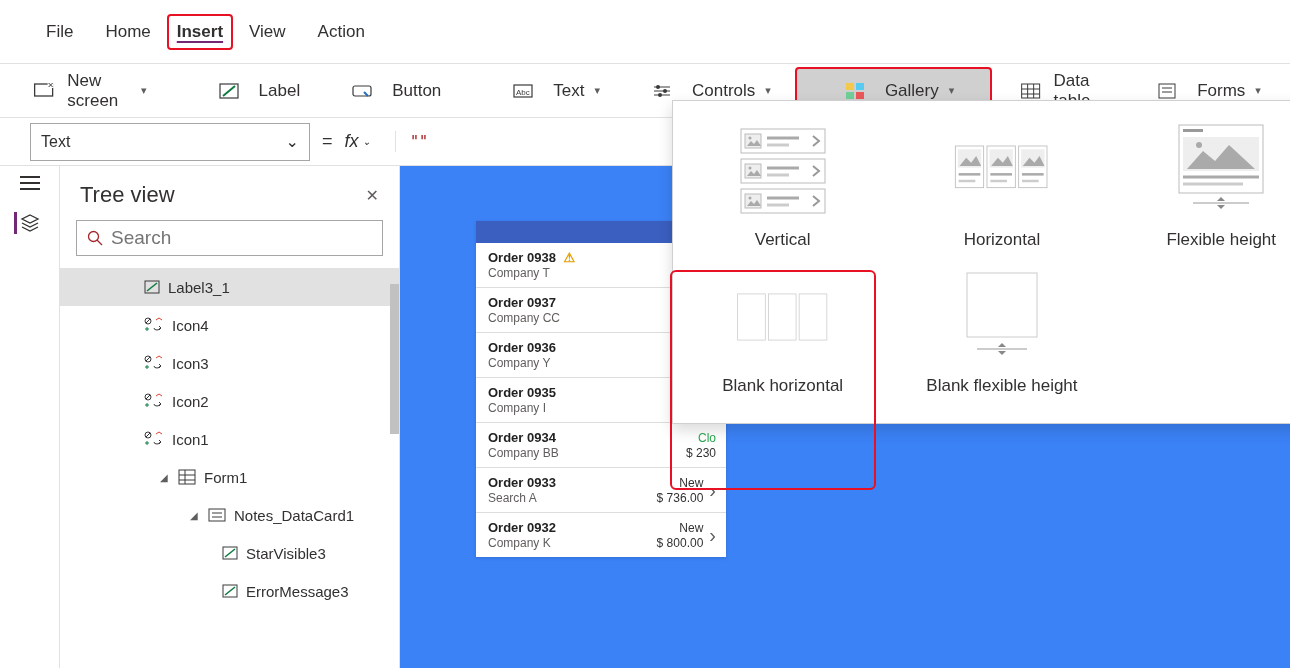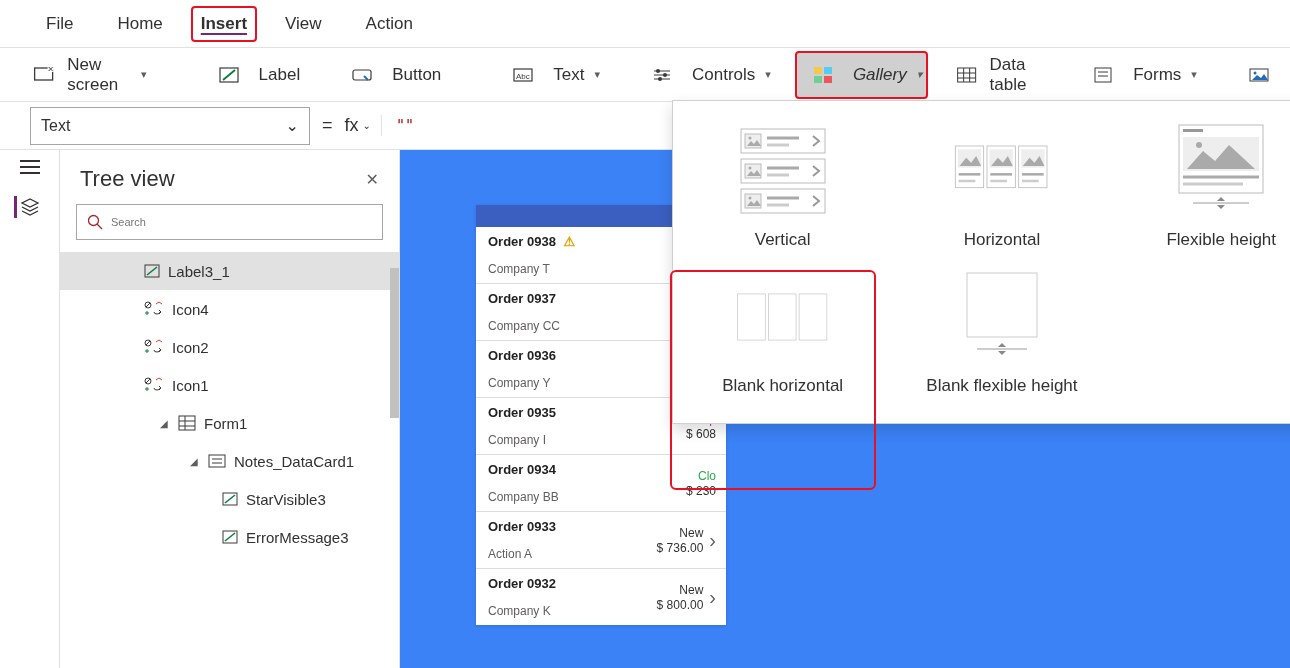--- a/index.html
+++ b/index.html
@@ -1,64 +1,64 @@
 <!DOCTYPE html>
 <html><head>
 <meta charset="utf-8">
 <style>
   * { box-sizing: border-box; margin: 0; padding: 0; font-family: "Segoe UI", Arial, sans-serif; }
   body { width: 1290px; height: 668px; background: #fff; overflow: hidden; color: #323130; }
-  .menubar { display: flex; align-items: center; height: 48px; padding: 0 30px; gap: 12px; border-bottom: 1px solid #e1e1e1; }
+  .menubar { display: flex; align-items: center; height: 64px; padding: 0 30px; gap: 0; border-bottom: 1px solid #e1e1e1; }
   .menubar .item { padding: 8px 16px; font-size: 17px; color: #323130; cursor: pointer; }
   .menubar .item.active { font-weight: 600; text-decoration: underline; text-decoration-color: #742774; text-underline-offset: 4px; text-decoration-thickness: 2px; }
   .hl-red { border: 2px solid #e81123; border-radius: 4px; }
 
   .ribbon { display: flex; align-items: center; height: 54px; border-bottom: 1px solid #e1e1e1; padding: 0 12px; gap: 8px; }
   .ribbon .btn { display: inline-flex; align-items: center; gap: 8px; padding: 0 16px; height: 48px; font-size: 17px; color: #323130; cursor: pointer; }
   .ribbon .btn.pressed { background: #d0d0d0; }
   .ribbon .chev { font-size: 11px; color: #605e5c; margin-left: 2px; }
   .sep { width: 1px; height: 36px; background: #e1e1e1; margin: 0 6px; }
   .ic { width: 44px; height: 18px; display: inline-block; position: relative; }
   .ic svg { width: 100%; height: 100%; display: block; }
 
   .fx-row { display: flex; align-items: center; height: 48px; border-bottom: 1px solid #e1e1e1; }
   .prop-sel { display: flex; align-items: center; justify-content: space-between; width: 280px; height: 38px; margin-left: 30px; border: 1px solid #a6a6a6; padding: 0 10px; font-size: 16px; }
   .eq { padding: 0 12px; font-size: 18px; color: #323130; }
-  .fx { display: inline-flex; align-items: center; border-right: 1px solid #e1e1e1; padding-right: 10px; font-size: 18px; }
+  .fx { display: inline-flex; align-items: center; border-right: 1px solid #e1e1e1; padding-right: 24px; font-style: italic; font-size: 18px; }
   .fx .chev { font-size: 10px; margin-left: 4px; }
   .formula { padding-left: 14px; font-family: Consolas, monospace; color: #a31515; font-size: 15px; }
 
   .work { display: flex; height: calc(668px - 48px - 54px - 48px); }
   .leftrail { width: 60px; border-right: 1px solid #e1e1e1; display:flex;flex-direction:column;align-items:center;padding-top:16px;gap:28px;}
   .leftrail .ham { width:20px;height:2px;background:#323130;position:relative;}
   .leftrail .ham::before,.leftrail .ham::after{content:"";position:absolute;left:0;width:20px;height:2px;background:#323130;}
   .leftrail .ham::before{top:-6px;}.leftrail .ham::after{top:6px;}
   .leftrail .layers { position:relative;}
   .leftrail .layers::before{content:"";position:absolute;left:-5px;top:0;width:3px;height:22px;background:#742774;}
   .panel { width: 340px; border-right: 1px solid #e1e1e1; padding: 8px 0; position:relative;}
   .panel-hd { display:flex;align-items:center;justify-content:space-between;padding:8px 20px 12px 20px;}
   .panel-hd h2 { font-size:22px;font-weight:400;}
   .panel-hd .x { font-size:16px;color:#605e5c;cursor:pointer;}
   .search { margin:0 16px 10px 16px;display:flex;align-items:center;height:36px;border:1px solid #a6a6a6;padding:0 10px;}
-  .search input { border:none;outline:none;flex:1;font-size:11px;}
+  .search input { border:none;outline:none;flex:1;font-size:19px;}
   .tree { padding: 2px 0; }
   .tree-row { display:flex;align-items:center;gap:8px;height:38px;padding-left:16px;font-size:15px;cursor:pointer;}
   .tree-row.sel { background:#e1e1e1; }
   .tree-row.l1{padding-left:84px;} .tree-row.l2{padding-left:100px;} .tree-row.l3{padding-left:130px;} .tree-row.l4{padding-left:162px;}
   .tree .tw{color:#605e5c;font-size:10px;width:10px;display:inline-block;}
   .scrollthumb{position:absolute;right:0;top:118px;width:9px;height:150px;background:#c1c1c1;}
 
   .canvas { flex:1; background:#3b82f6; position:relative;}
   .app-prev { position:absolute; left:76px; top:55px; width:250px; background:#fff; box-shadow:0 1px 3px rgba(0,0,0,0.15);}
   .app-prev .titlebar{height:22px;background:#3b5fc0;}
   .gal-item{border-top:1px solid #ddd;padding:7px 10px 7px 12px;display:flex;align-items:center;font-size:13px;}
   .gal-item:first-child{border-top:none;}
   .gal-left{flex:1;}
   .gal-left .t{font-weight:600;color:#222;}
-  .gal-left .s{color:#605e5c;font-size:12px;margin-top:13px;}
+  .gal-left .s{color:#605e5c;font-size:12px;margin-top:1px;}
   .gal-right{text-align:right;min-width:66px;}
   .gal-right .st{font-size:12px;}
   .gal-right .amt{color:#323130;font-size:12px;margin-top:1px;}
   .chev-r{font-size:20px;color:#605e5c;margin-left:6px;}
   .st-inv{color:#3b5fc0;} .st-clo{color:#2aa84f;} .st-ship{color:#a13db5;} .st-new{color:#323130;}
   .warn-ic{color:#e2a100;font-size:13px;margin-left:4px;}
 
   .dropdown{position:absolute;left:672px;top:100px;width:660px;background:#fff;border:1px solid #d0d0d0;box-shadow:0 6px 14px rgba(0,0,0,0.15);padding:12px 0 18px 0;display:flex;flex-wrap:wrap;}
   .dd-cell{width:33.33%;display:flex;flex-direction:column;align-items:center;justify-content:flex-start;padding:8px 0 8px 0;}
   .dd-cell .thumb{width:100px;height:100px;display:flex;align-items:center;justify-content:center;}
@@ -128,21 +128,21 @@
           <line x1="2" y1="9" x2="18" y2="9" stroke="#3a3a3a"></line>
           <line x1="2" y1="13" x2="18" y2="13" stroke="#3a3a3a"></line>
           <circle cx="6" cy="5" r="2" fill="#3a3a3a"></circle>
           <circle cx="13" cy="9" r="2" fill="#3a3a3a"></circle>
           <circle cx="8" cy="13" r="2" fill="#3a3a3a"></circle>
         </svg>
       </span>
     <span data-name="controls-label">Controls</span>
     <span class="chev" data-name="chevron-down-icon">▾</span>
   </div>
-  <div class="btn pressed hl-red" style="padding:0 4px;font-style:italic;" data-name="gallery-button">
+  <div class="btn pressed hl-red" style="padding:0 36px;" data-name="gallery-button">
     <span class="ic" data-name="gallery-icon">
         <svg viewBox="0 0 20 18">
           <rect x="1" y="1" width="8" height="7" fill="#f2c94c"></rect>
           <rect x="11" y="1" width="8" height="7" fill="#56ccf2"></rect>
           <rect x="1" y="10" width="8" height="7" fill="#6fcf97"></rect>
           <rect x="11" y="10" width="8" height="7" fill="#eb5757"></rect>
         </svg>
       </span>
     <span data-name="gallery-label">Gallery</span>
     <span class="chev" data-name="chevron-down-icon">▾</span>
@@ -244,20 +244,31 @@
         <svg width="20" height="16" viewBox="0 0 20 16" data-name="control-varstate-icon">
             <circle cx="4" cy="4" r="3" fill="none" stroke="#3a3a3a"></circle>
             <line x1="2" y1="6" x2="6" y2="2" stroke="#3a3a3a"></line>
             <path d="M12 3 l3 -2 l3 2" fill="none" stroke="#e03e2d"></path>
             <path d="M1 12 h4 M3 10 v4" stroke="#107c41"></path>
             <path d="M10 11 a3 2 0 1 0 6 0" fill="none" stroke="#3a3a3a"></path>
             <path d="M15 9 l2 2 -2 2" fill="none" stroke="#3a3a3a"></path>
           </svg>
         <span data-name="tree-label">Icon4</span>
       </div>
+      <div class="tree-row l1" data-name="tree-item-icon3">
+        <svg width="20" height="16" viewBox="0 0 20 16" data-name="control-varstate-icon">
+            <circle cx="4" cy="4" r="3" fill="none" stroke="#3a3a3a"></circle>
+            <line x1="2" y1="6" x2="6" y2="2" stroke="#3a3a3a"></line>
+            <path d="M12 3 l3 -2 l3 2" fill="none" stroke="#e03e2d"></path>
+            <path d="M1 12 h4 M3 10 v4" stroke="#107c41"></path>
+            <path d="M10 11 a3 2 0 1 0 6 0" fill="none" stroke="#3a3a3a"></path>
+            <path d="M15 9 l2 2 -2 2" fill="none" stroke="#3a3a3a"></path>
+          </svg>
+        <span data-name="tree-label">Icon3</span>
+      </div>
       <div class="tree-row l1" data-name="tree-item-icon2">
         <svg width="20" height="16" viewBox="0 0 20 16" data-name="control-varstate-icon">
             <circle cx="4" cy="4" r="3" fill="none" stroke="#3a3a3a"></circle>
             <line x1="2" y1="6" x2="6" y2="2" stroke="#3a3a3a"></line>
             <path d="M12 3 l3 -2 l3 2" fill="none" stroke="#e03e2d"></path>
             <path d="M1 12 h4 M3 10 v4" stroke="#107c41"></path>
             <path d="M10 11 a3 2 0 1 0 6 0" fill="none" stroke="#3a3a3a"></path>
             <path d="M15 9 l2 2 -2 2" fill="none" stroke="#3a3a3a"></path>
           </svg>
         <span data-name="tree-label">Icon2</span>
@@ -360,21 +371,21 @@
               <div class="s" data-name="order-company">Company BB</div>
             </div>
             <div class="gal-right">
               <div class="st st-clo" data-name="order-status">Clo</div>
               <div class="amt" data-name="order-amount">$ 230</div>
             </div>
           </div>
           <div class="gal-item" data-name="list-item">
             <div class="gal-left">
               <div class="t" data-name="order-title">Order 0933</div>
-              <div class="s" data-name="order-company">Action A</div>
+              <div class="s" data-name="order-company">Search A</div>
             </div>
             <div class="gal-right">
               <div class="st st-new" data-name="order-status">New</div>
               <div class="amt" data-name="order-amount">$ 736.00</div>
             </div>
             <div class="chev-r" data-name="chevron-right-icon">›</div>
           </div>
           <div class="gal-item" data-name="list-item">
             <div class="gal-left">
               <div class="t" data-name="order-title">Order 0932</div>

